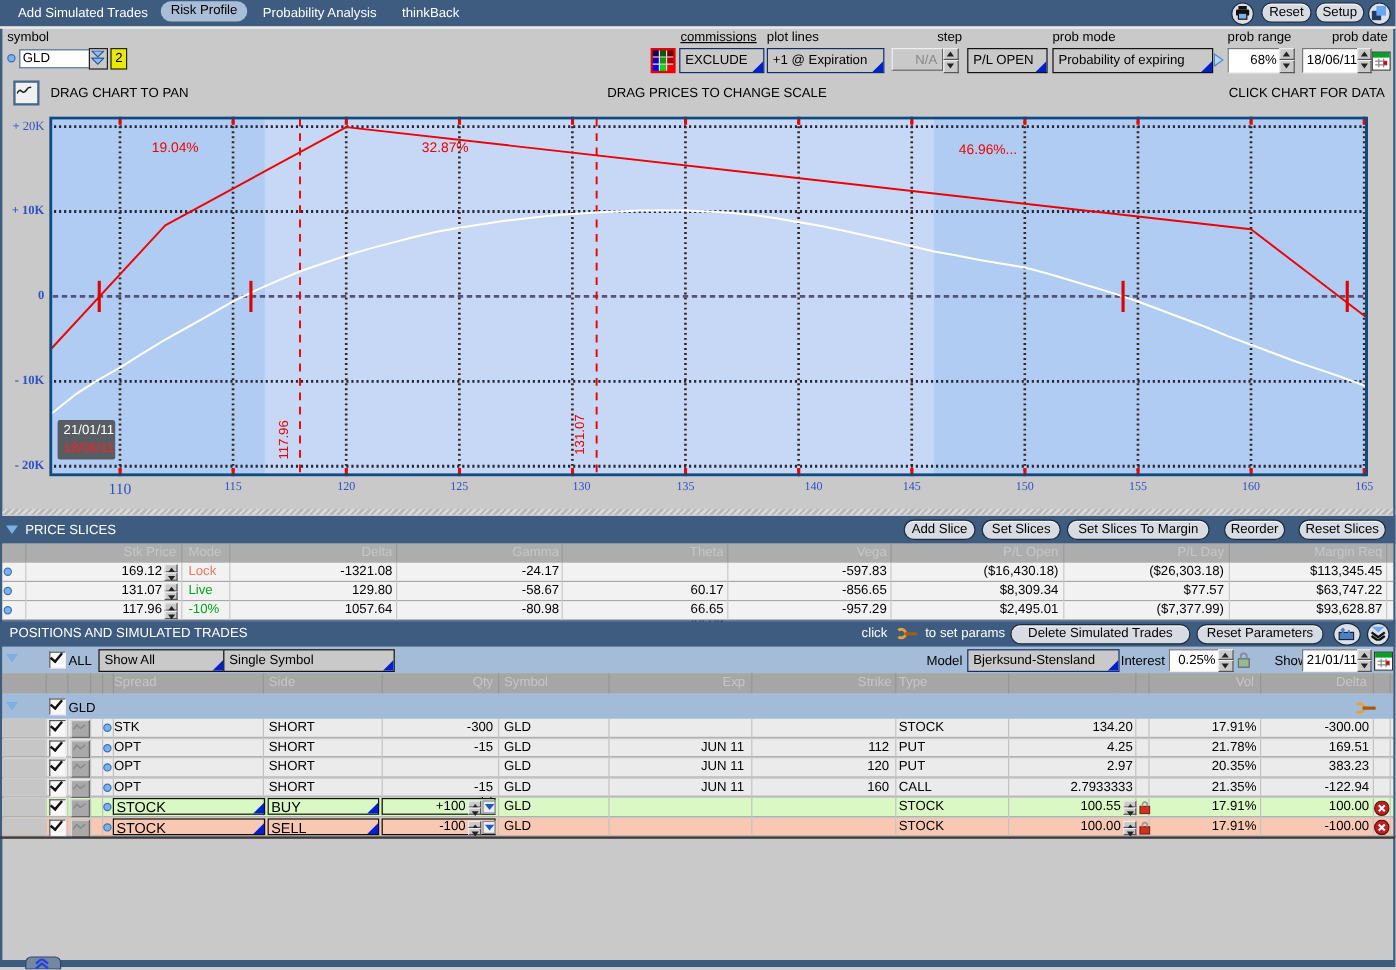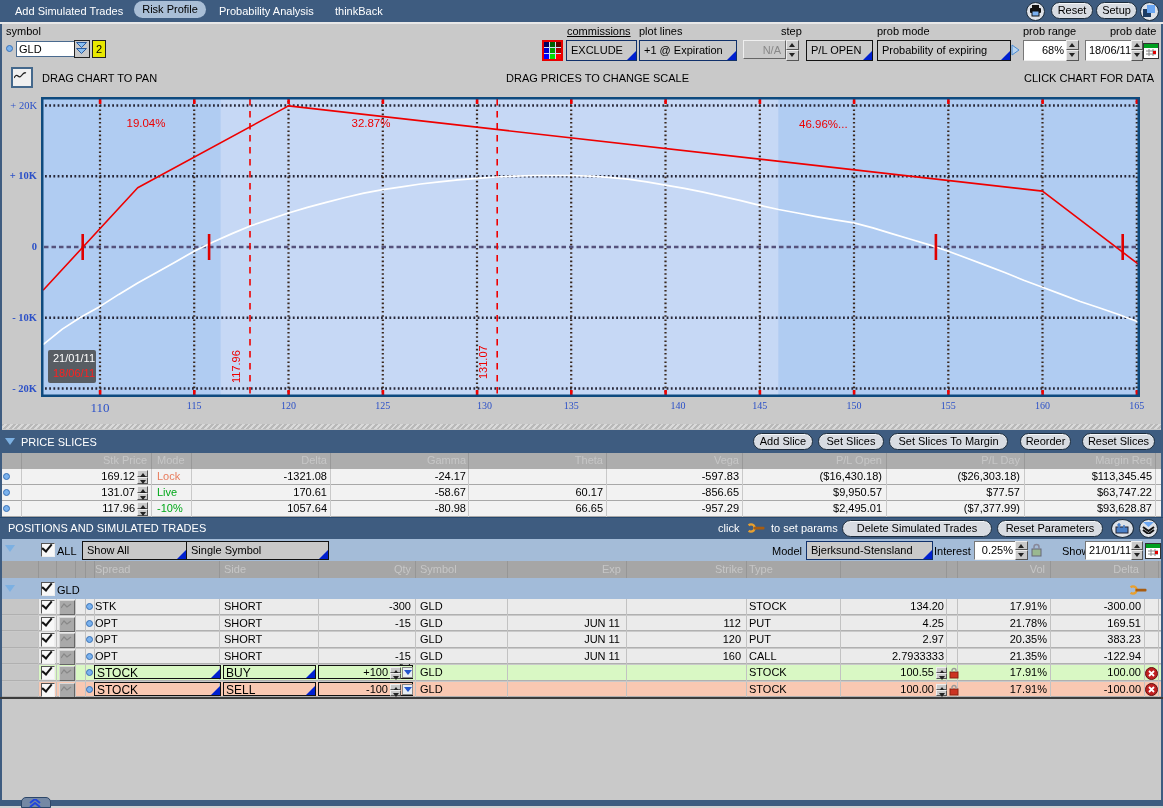--- a/index.html
+++ b/index.html
@@ -283,25 +283,25 @@
 <div class="vsep" style="left:741.5px;top:485px;height:16px;background:#c9c9c9;"></div>
 <div class="vsep" style="left:885.5px;top:485px;height:16px;background:#c9c9c9;"></div>
 <div class="vsep" style="left:1023.5px;top:485px;height:16px;background:#c9c9c9;"></div>
 <div class="vsep" style="left:1155px;top:485px;height:16px;background:#c9c9c9;"></div>
 <div class="cell r" style="left:15px;top:486px;width:120px;">131.07</div>
 <div class="spin" style="left:137px;top:486px;height:14px;">
     <div class="up" style="top:0;height:7px;"></div>
     <div class="dn" style="top:7px;height:7px;"></div>
   </div>
 <div class="cell" style="left:157px;top:486px;color:#00a818;">Live</div>
-<div class="cell r" style="left:197px;top:486px;width:130px;">170.61</div>
+<div class="cell r" style="left:197px;top:486px;width:130px;">129.80</div>
 <div class="cell r" style="left:336px;top:486px;width:130px;">-58.67</div>
 <div class="cell r" style="left:473px;top:486px;width:130px;">60.17</div>
 <div class="cell r" style="left:609px;top:486px;width:130px;">-856.65</div>
-<div class="cell r" style="left:752px;top:486px;width:130px;">$9,950.57</div>
+<div class="cell r" style="left:752px;top:486px;width:130px;">$8,309.34</div>
 <div class="cell r" style="left:890px;top:486px;width:130px;">$77.57</div>
 <div class="cell r" style="left:1022px;top:486px;width:130px;">$63,747.22</div>
 <div class="abs" style="left:2px;top:501px;width:1159px;height:15px;background:#f2f2f2;border-bottom:1px solid #a8a8a8;"></div>
 <div class="bluedot" style="left:3px;top:505px;"></div>
 <div class="vsep" style="left:20.5px;top:501px;height:16px;background:#c9c9c9;"></div>
 <div class="vsep" style="left:150.5px;top:501px;height:16px;background:#c9c9c9;"></div>
 <div class="vsep" style="left:190.5px;top:501px;height:16px;background:#c9c9c9;"></div>
 <div class="vsep" style="left:329.5px;top:501px;height:16px;background:#c9c9c9;"></div>
 <div class="vsep" style="left:468px;top:501px;height:16px;background:#c9c9c9;"></div>
 <div class="vsep" style="left:605.5px;top:501px;height:16px;background:#c9c9c9;"></div>

